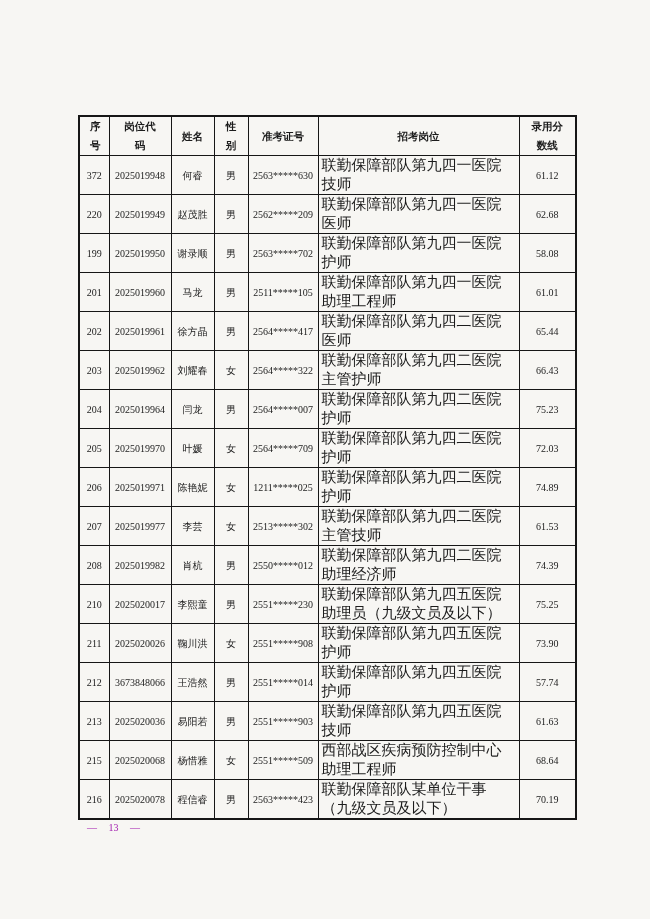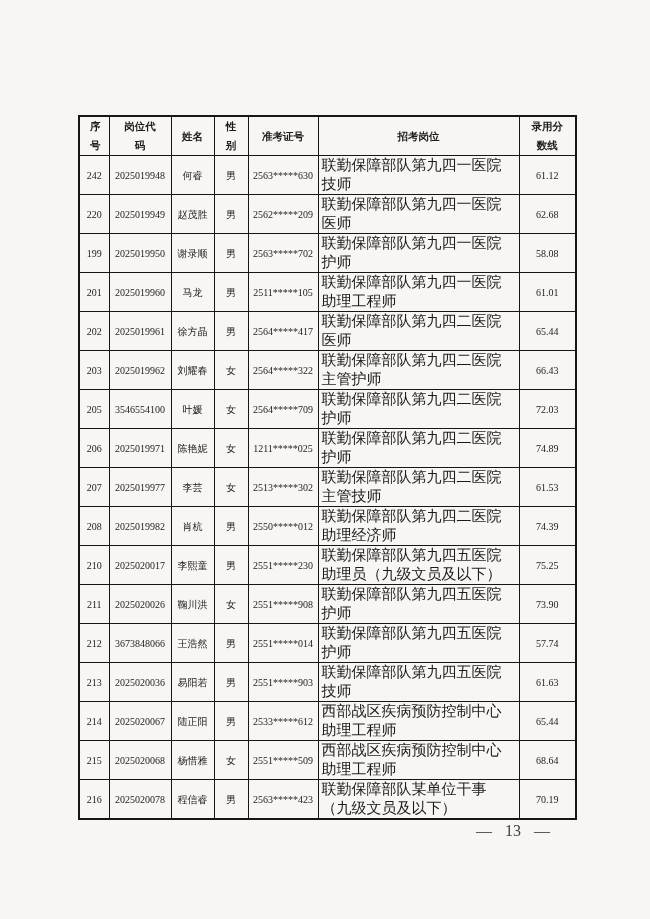--- a/index.html
+++ b/index.html
@@ -50,25 +50,24 @@
     font-size: 15px;
   }
   .score-table td.c-ticket {
     padding: 0 1px;
   }
   .page-footer {
     position: absolute;
     left: 78px;
     top: 822px;
     width: 497px;
-    text-align: right;
     padding-right: 16px;
     box-sizing: border-box;
-    font-size: 16px;
-    color: #404040;
+    font-size: 10px;
+    color: #a21caf;
   }
   .page-footer .dash {
     display: inline-block;
     margin: 0 9px;
     letter-spacing: 0;
   }
   .page-footer .num {
     display: inline-block;
   }
 </style>
@@ -94,21 +93,21 @@
         <th>姓名</th>
         <th>性别</th>
         <th>准考证号</th>
         <th>招考岗位</th>
         <th>录用分数线</th>
       </tr>
     </thead>
     <tbody>
 
         <tr>
-          <td class="c-no">242</td>
+          <td class="c-no">372</td>
           <td class="c-code">2025019948</td>
           <td class="c-name">何睿</td>
           <td class="c-gender">男</td>
           <td class="c-ticket">2563*****630</td>
           <td class="c-position">联勤保障部队第九四一医院技师</td>
           <td class="c-score">61.12</td>
         </tr>
 
         <tr>
           <td class="c-no">220</td>
@@ -154,24 +153,33 @@
         <tr>
           <td class="c-no">203</td>
           <td class="c-code">2025019962</td>
           <td class="c-name">刘耀春</td>
           <td class="c-gender">女</td>
           <td class="c-ticket">2564*****322</td>
           <td class="c-position">联勤保障部队第九四二医院主管护师</td>
           <td class="c-score">66.43</td>
         </tr>
 
+        <tr>
+          <td class="c-no">204</td>
+          <td class="c-code">2025019964</td>
+          <td class="c-name">闫龙</td>
+          <td class="c-gender">男</td>
+          <td class="c-ticket">2564*****007</td>
+          <td class="c-position">联勤保障部队第九四二医院护师</td>
+          <td class="c-score">75.23</td>
+        </tr>
 
         <tr>
           <td class="c-no">205</td>
-          <td class="c-code">3546554100</td>
+          <td class="c-code">2025019970</td>
           <td class="c-name">叶媛</td>
           <td class="c-gender">女</td>
           <td class="c-ticket">2564*****709</td>
           <td class="c-position">联勤保障部队第九四二医院护师</td>
           <td class="c-score">72.03</td>
         </tr>
 
         <tr>
           <td class="c-no">206</td>
           <td class="c-code">2025019971</td>
@@ -236,29 +244,20 @@
         <tr>
           <td class="c-no">213</td>
           <td class="c-code">2025020036</td>
           <td class="c-name">易阳若</td>
           <td class="c-gender">男</td>
           <td class="c-ticket">2551*****903</td>
           <td class="c-position">联勤保障部队第九四五医院技师</td>
           <td class="c-score">61.63</td>
         </tr>
 
-        <tr>
-          <td class="c-no">214</td>
-          <td class="c-code">2025020067</td>
-          <td class="c-name">陆正阳</td>
-          <td class="c-gender">男</td>
-          <td class="c-ticket">2533*****612</td>
-          <td class="c-position">西部战区疾病预防控制中心助理工程师</td>
-          <td class="c-score">65.44</td>
-        </tr>
 
         <tr>
           <td class="c-no">215</td>
           <td class="c-code">2025020068</td>
           <td class="c-name">杨惜雅</td>
           <td class="c-gender">女</td>
           <td class="c-ticket">2551*****509</td>
           <td class="c-position">西部战区疾病预防控制中心助理工程师</td>
           <td class="c-score">68.64</td>
         </tr>

